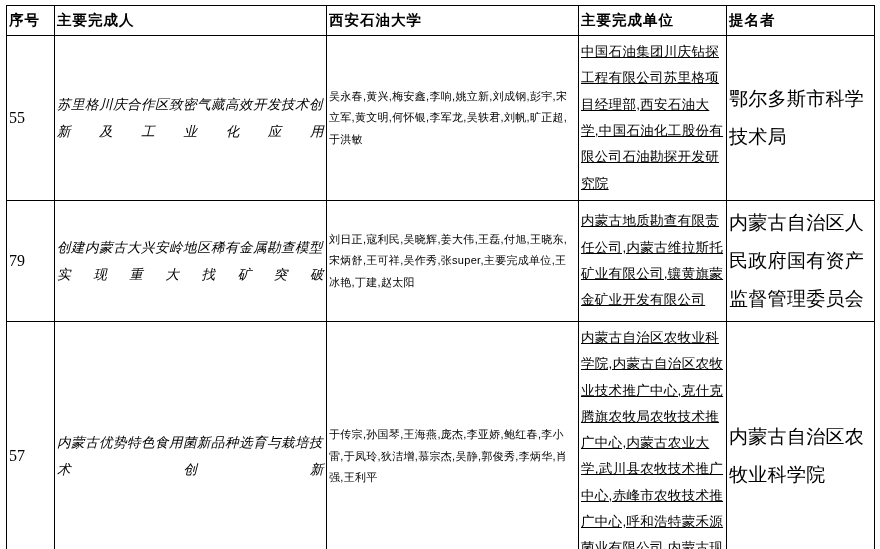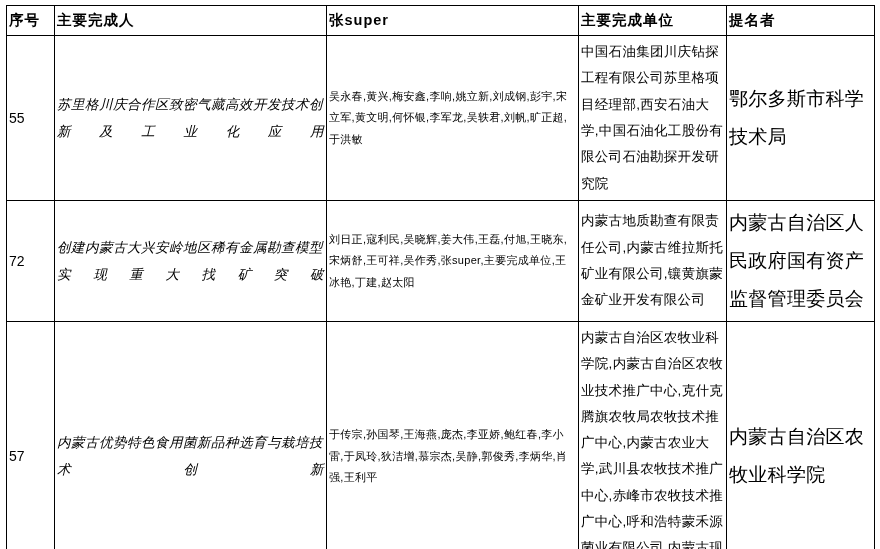--- a/index.html
+++ b/index.html
@@ -35,22 +35,23 @@
     box-sizing: border-box;
   }
   thead th {
     font-weight: bold;
     font-size: 14.5px;
     letter-spacing: 1px;
     height: 30px;
     padding: 2px 4px;
   }
   td.col-no {
-    font-size: 14px;
+    font-size: 16px;
     text-align: center;
+    font-family: Liberation Serif, serif;
   }
   td.col-title {
     font-size: 13.5px;
     text-align: justify;
     text-align-last: justify;
     line-height: 2.0;
     letter-spacing: 0.5px;
     padding-left: 12px;
     padding-right: 12px;
     font-style: italic;
@@ -64,20 +65,21 @@
     padding-right: 8px;
   }
   td.col-units {
     font-size: 13.5px;
     line-height: 1.95;
     text-align: justify;
     text-align-last: left;
     letter-spacing: 0.3px;
     padding-left: 6px;
     padding-right: 6px;
+    text-decoration: underline;
   }
   td.col-nominator {
     font-size: 19px;
     line-height: 2.0;
     text-align: center;
     letter-spacing: 0.3px;
     padding-left: 6px;
     padding-right: 6px;
   }
   
@@ -100,35 +102,35 @@
       <col class="c-no">
       <col class="c-title">
       <col class="c-people">
       <col class="c-units">
       <col class="c-nom">
     </colgroup>
     <thead>
       <tr>
         <th>序号</th>
         <th>主要完成人</th>
-        <th>张super</th>
+        <th>西安石油大学</th>
         <th>主要完成单位</th>
         <th>提名者</th>
       </tr>
     </thead>
     <tbody>
       <tr class="row-55">
         <td class="col-no">55</td>
         <td class="col-title">苏里格川庆合作区致密气藏高效开发技术创新及工业化应用</td>
         <td class="col-people">吴永春,黄兴,梅安鑫,李响,姚立新,刘成钢,彭宇,宋立军,黄文明,何怀银,李军龙,吴轶君,刘帆,旷正超,于洪敏</td>
         <td class="col-units">中国石油集团川庆钻探工程有限公司苏里格项目经理部,西安石油大学,中国石油化工股份有限公司石油勘探开发研究院</td>
         <td class="col-nominator">鄂尔多斯市科学技术局</td>
       </tr>
       <tr class="row-56">
-        <td class="col-no">72</td>
+        <td class="col-no">79</td>
         <td class="col-title">创建内蒙古大兴安岭地区稀有金属勘查模型实现重大找矿突破</td>
         <td class="col-people">刘日正,寇利民,吴晓辉,姜大伟,王磊,付旭,王晓东,宋炳舒,王可祥,吴作秀,张super,主要完成单位,王冰艳,丁建,赵太阳</td>
         <td class="col-units">内蒙古地质勘查有限责任公司,内蒙古维拉斯托矿业有限公司,镶黄旗蒙金矿业开发有限公司</td>
         <td class="col-nominator">内蒙古自治区人民政府国有资产监督管理委员会</td>
       </tr>
       <tr class="row-57">
         <td class="col-no">57</td>
         <td class="col-title">内蒙古优势特色食用菌新品种选育与栽培技术创新</td>
         <td class="col-people">于传宗,孙国琴,王海燕,庞杰,李亚娇,鲍红春,李小雷,于凤玲,狄洁增,慕宗杰,吴静,郭俊秀,李炳华,肖强,王利平</td>
         <td class="col-units">内蒙古自治区农牧业科学院,内蒙古自治区农牧业技术推广中心,克什克腾旗农牧局农牧技术推广中心,内蒙古农业大学,武川县农牧技术推广中心,赤峰市农牧技术推广中心,呼和浩特蒙禾源菌业有限公司,内蒙古现代农牧院</td>

